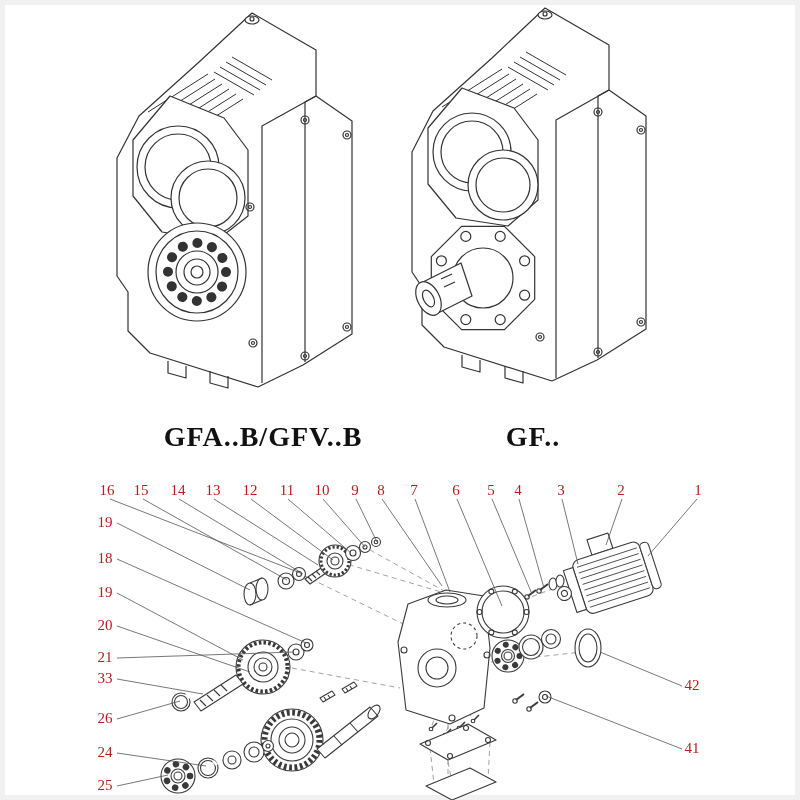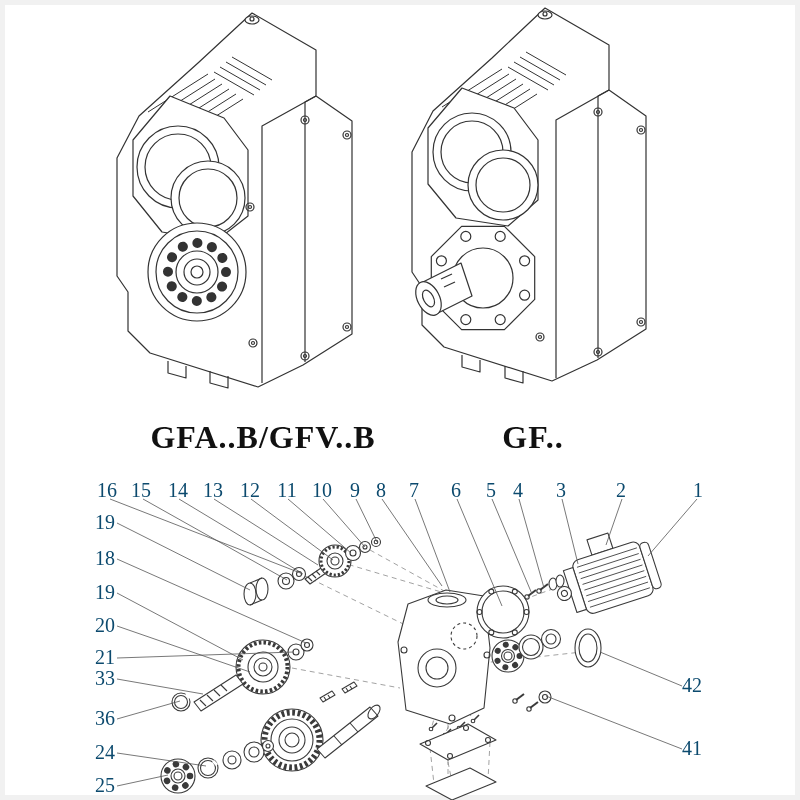--- a/index.html
+++ b/index.html
@@ -1,22 +1,22 @@
 <!DOCTYPE html>
 <html><head>
 <meta charset="utf-8">
 <style>
   html,body{margin:0;padding:0;background:#fff;}
   .page{position:relative;width:800px;height:800px;background:#fff;overflow:hidden;
         font-family:"Liberation Serif",serif;}
   .edge-frame{position:absolute;inset:0;box-shadow:inset 0 0 0 5px #f1f1f1;pointer-events:none;}
   .art{position:absolute;left:0;top:0;}
   .model-label{position:absolute;transform:translate(-50%,-50%);font-weight:bold;
-               font-size:32px;letter-spacing:1px;color:#111;white-space:nowrap;}
-  .num{position:absolute;transform:translate(-50%,-50%);font-size:20px;color:#0c4a6e;}
+               font-size:28px;letter-spacing:1px;color:#111;white-space:nowrap;}
+  .num{position:absolute;transform:translate(-50%,-50%);font-size:15px;color:#b91c1c;}
 </style>
 </head>
 <body>
 
 <div class="page">
   <div class="edge-frame"></div>
 
   <svg class="art" width="800" height="800" viewBox="0 0 800 800">
 
     <g stroke="#333" fill="none" stroke-width="1.2" stroke-linejoin="round">
@@ -344,20 +344,20 @@
     <span class="num" style="left:561px;top:490px">3</span>
     <span class="num" style="left:621px;top:490px">2</span>
     <span class="num" style="left:698px;top:490px">1</span>
 
     <span class="num" style="left:105px;top:522px">19</span>
     <span class="num" style="left:105px;top:558px">18</span>
     <span class="num" style="left:105px;top:592px">19</span>
     <span class="num" style="left:105px;top:625px">20</span>
     <span class="num" style="left:105px;top:657px">21</span>
     <span class="num" style="left:105px;top:678px">33</span>
-    <span class="num" style="left:105px;top:718px">36</span>
+    <span class="num" style="left:105px;top:718px">26</span>
     <span class="num" style="left:105px;top:752px">24</span>
     <span class="num" style="left:105px;top:785px">25</span>
 
     <span class="num" style="left:692px;top:685px">42</span>
     <span class="num" style="left:692px;top:748px">41</span>
   </div>
 </div>
 
 </body></html>

